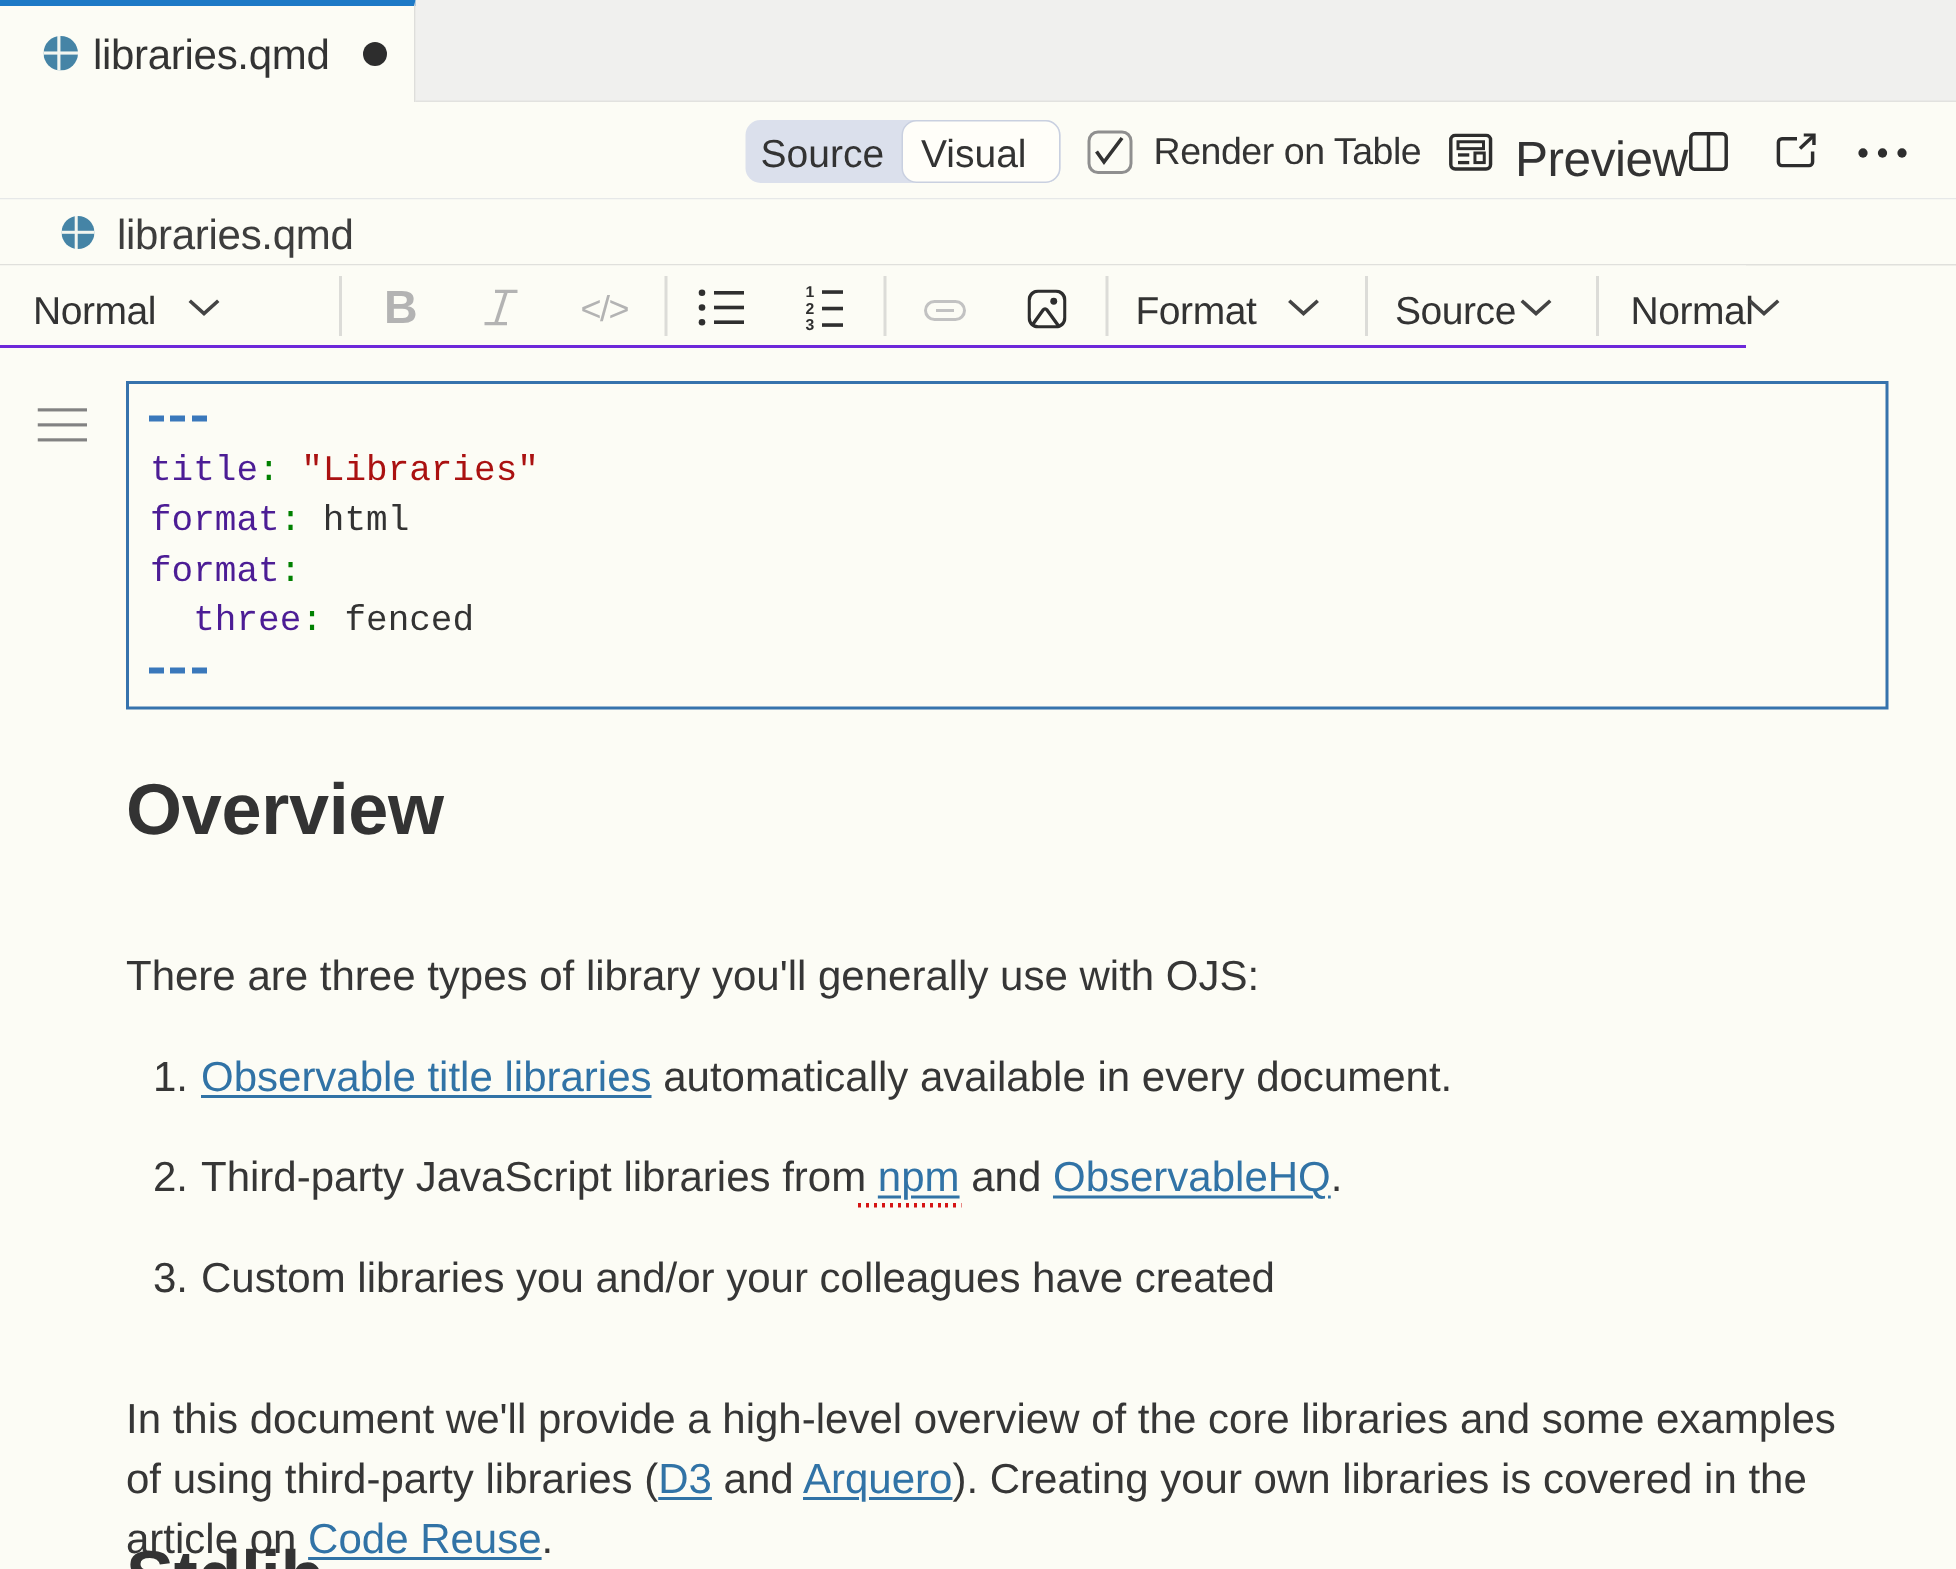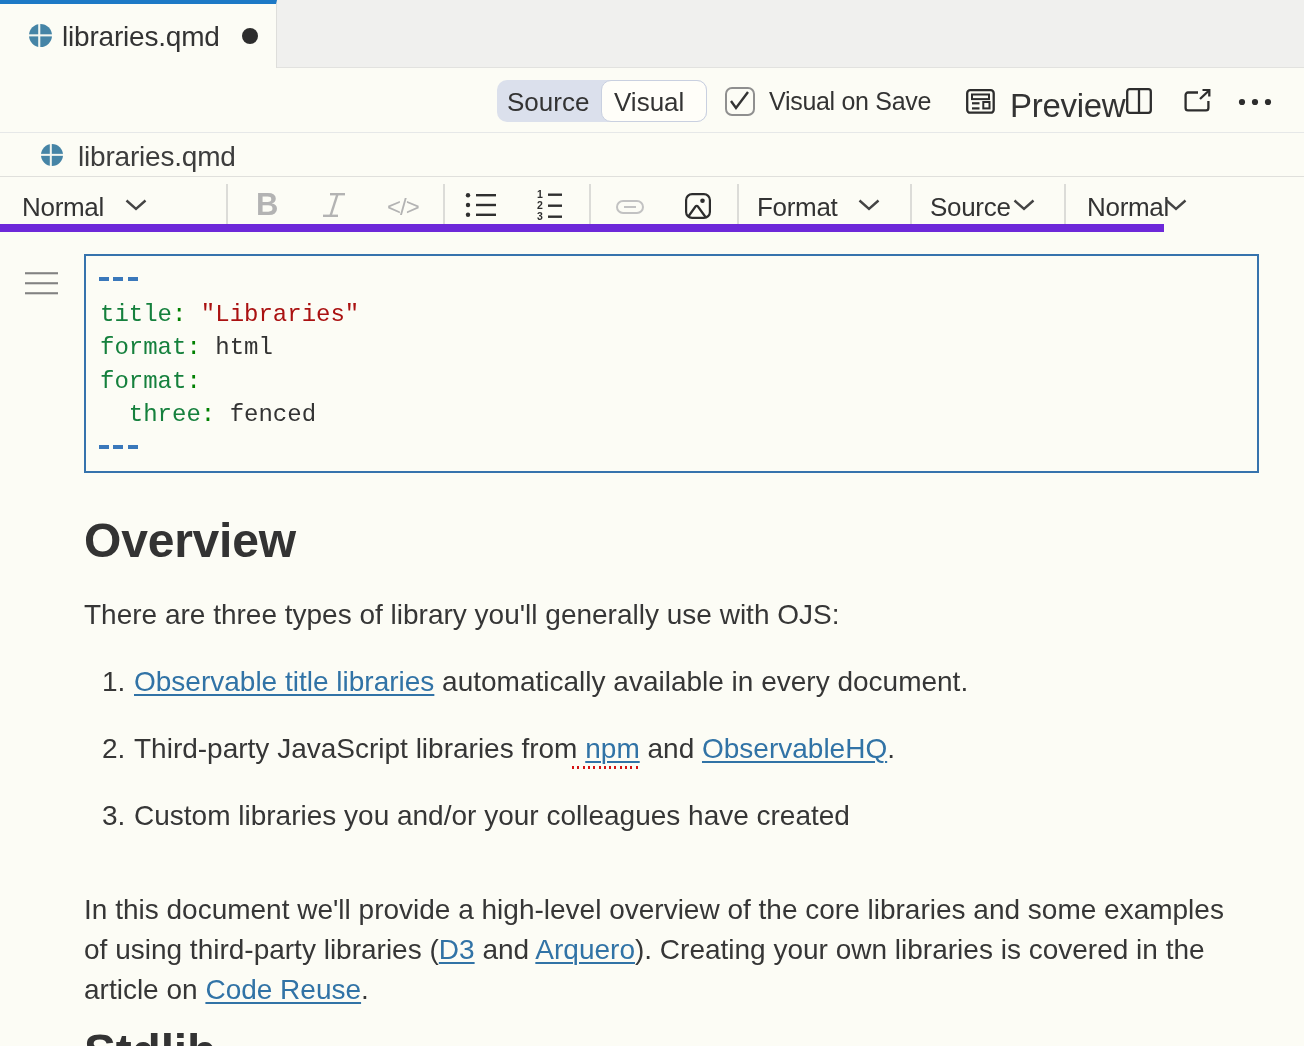--- a/index.html
+++ b/index.html
@@ -22,36 +22,36 @@
   #vistxt { left:117px; }
   #cbx { left:725px; top:19px; width:30px; height:29px; border:2px solid #8f8f8f; border-radius:7px; }
   #rostxt { left:769px; top:19px; font-size:25px; color:#333; letter-spacing:-0.3px; }
   #prevtxt { left:1010px; top:19px; font-size:33px; color:#333; letter-spacing:-0.3px; }
 
   
   #crumb { left:0; top:133px; width:1304px; height:44px; background:#fcfcf5; border-bottom:1px solid #e0e0dc; }
   #crumbtext { left:78px; top:8px; font-size:28px; color:#3d3d3d; letter-spacing:-0.2px; }
 
   
-  #fbar { left:0; top:177px; width:1164px; height:55px; background:#fcfcf5; border-bottom:8px solid #6d28d9; }
+  #fbar { left:0; top:177px; width:1164px; height:55px; background:#fcfcf5; border-bottom:2px solid #6d28d9; }
   .fsep { top:7px; width:2px; height:40px; background:#dcdcd8; }
   .ftxt { font-size:26px; color:#333; top:15px; letter-spacing:-0.3px; }
   .chev { top:22px; }
 
   
   #yaml { left:84px; top:254px; width:1175px; height:219px; border:2px solid #3673ad;
           font-family:"Liberation Mono", monospace; font-size:24px; line-height:33.5px;
           padding:8px 0 0 14px; white-space:pre; color:#333; }
   .dash { position:absolute; left:12.5px; width:40px; height:3.6px; background:repeating-linear-gradient(90deg,#3a78bb 0 10px,rgba(0,0,0,0) 10px 14.4px); }
-  .ykey { color:#15803d;margin-top:16px; }
+  .ykey { color:#4c1d95;margin-top:16px; }
   .ycol { color:#008000; }
   .ystr { color:#aa1111; }
   h1 { font-size:48px; font-weight:bold; color:#333; letter-spacing:-0.2px; }
   .body, li, p { font-size:28px; color:#363636; letter-spacing:0px; }
-  p { line-height:40px; }
+  p { line-height:40px;margin-top:36px; }
   a { color:#3173a6; text-decoration:underline; text-underline-offset:2.5px; text-decoration-thickness:2px; }
 </style>
 </head>
 <body>
 
   <div class="abs" id="tabstrip"></div>
   <div class="abs" id="tab"></div>
   <svg class="abs" style="left:29px;top:24px" width="23" height="23" viewBox="0 0 23 23">
     <circle cx="11.5" cy="11.5" r="11.5" fill="#4584a6"></circle>
     <rect x="9.2" y="0" width="2.1" height="23" fill="#f3f6f0"></rect>
@@ -64,21 +64,21 @@
     <div class="abs" id="toggle">
       <div class="abs" id="vseg"></div>
       <div class="abs tgltxt" id="srctxt">Source</div>
       <div class="abs tgltxt" id="vistxt">Visual</div>
     </div>
     <div class="abs" id="cbx">
       <svg width="26" height="25" viewBox="0 0 26 25" style="position:absolute;left:0px;top:0px">
         <polyline points="4,12 9,19 21,3" fill="none" stroke="#333" stroke-width="2.4"></polyline>
       </svg>
     </div>
-    <div class="abs" id="rostxt">Visual on Save</div>
+    <div class="abs" id="rostxt">Render on Table</div>
     <svg class="abs" style="left:966px;top:21px" width="30" height="26" viewBox="0 0 30 26">
       <rect x="1.2" y="1.2" width="26.5" height="22.5" rx="3" fill="none" stroke="#2d2d2d" stroke-width="2.3"></rect>
       <rect x="6" y="5.5" width="17" height="4.6" fill="none" stroke="#2d2d2d" stroke-width="2"></rect>
       <rect x="6" y="13.2" width="7.5" height="2.2" fill="#2d2d2d"></rect>
       <rect x="6" y="18.3" width="7.5" height="2.2" fill="#2d2d2d"></rect>
       <rect x="17.3" y="13" width="6.2" height="6.4" fill="none" stroke="#2d2d2d" stroke-width="2"></rect>
     </svg>
     <div class="abs" id="prevtxt">Preview</div>
     <svg class="abs" style="left:1126px;top:20px" width="26" height="26" viewBox="0 0 26 26">
       <rect x="1.2" y="1.2" width="23.6" height="23.6" rx="2.5" fill="none" stroke="#2d2d2d" stroke-width="2.3"></rect>

